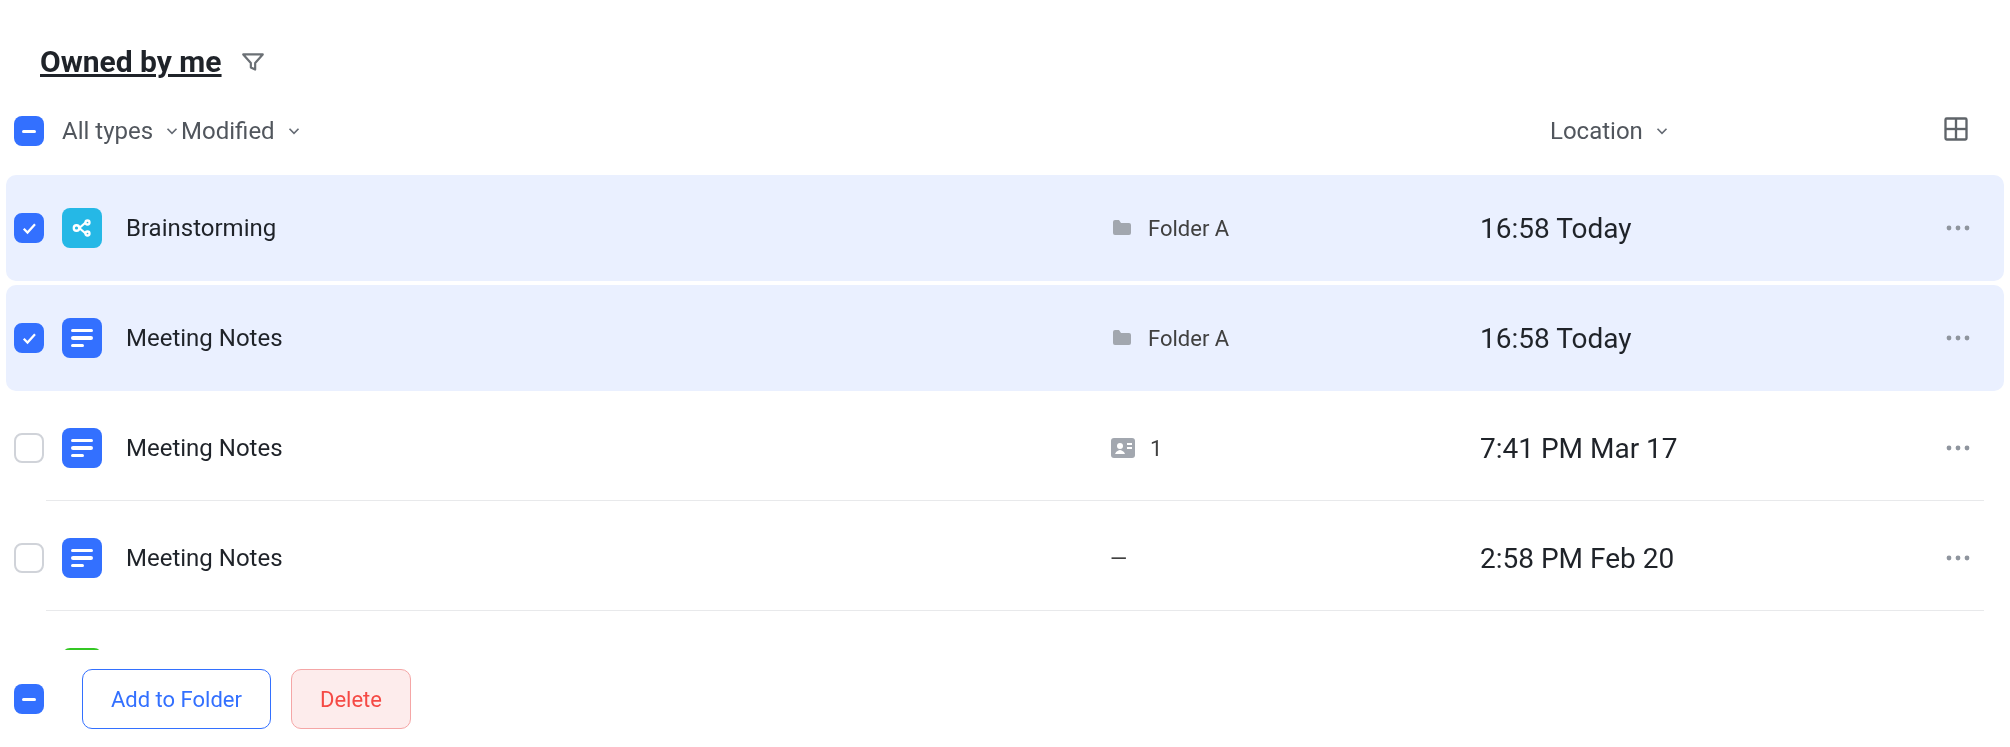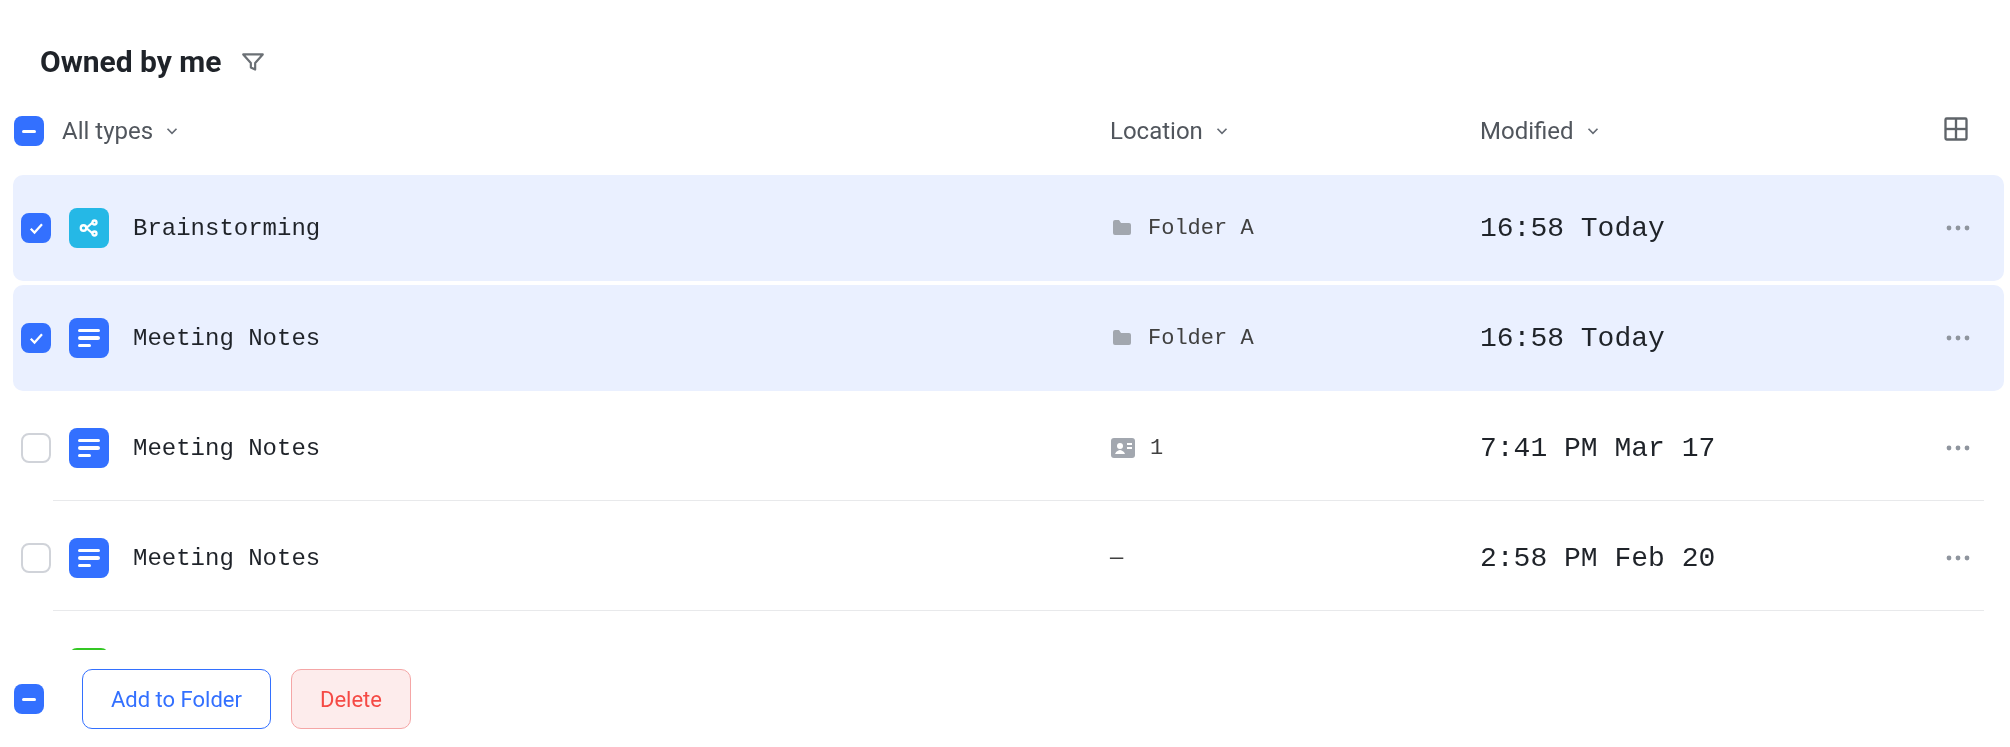--- a/index.html
+++ b/index.html
@@ -7,20 +7,21 @@
     margin: 0; padding: 0;
     font-family: -apple-system, BlinkMacSystemFont, "Segoe UI", Roboto, "Helvetica Neue", Arial, sans-serif;
     color: #1f2329;
     background: #fff;
     width: 2010px;
   }
   .page { width: 2010px; padding: 0; }
   .header {
     display: flex; align-items: center;
     padding: 44px 18px 36px 40px;
+    text-decoration: underline;
   }
   .title {
     font-size: 30px; font-weight: 700; color: #1f2329;
     margin-right: 18px;
   }
   .funnel-icn { color:#6b7075; display:flex; align-items:center; cursor:pointer; }
   .funnel-icn svg { width: 26px; height: 26px; stroke:#6b7075; }
 
   .columns-row {
     display: flex; align-items: center;
@@ -36,21 +37,21 @@
   .ind-dash { width:14px; height:3px; background:#fff; border-radius:2px; }
   .col-label { font-size:24px; color:#51565d; display:flex; align-items:center; cursor:pointer; }
   .chev { margin-left:10px; display:flex; align-items:center; }
   .chev svg { width:18px; height:18px; stroke:#646a73; fill:none; stroke-width:2.2; }
 
   .col-location { margin-left:auto; width:370px; }
   .col-modified { width:440px; }
   .col-view { width:50px; display:flex; align-items:center; justify-content:flex-end; }
   .grid-icn svg { width:28px; height:28px; stroke:#5f6469; fill:none; stroke-width:2; }
 
-  .list { padding: 0 6px 0 13px; font-family: Liberation Mono, monospace; }
+  .list { padding: 0 6px 0 6px; }
   .row {
     display:flex; align-items:center;
     padding: 0 34px 0 8px; height:106px;
     border-radius:10px; margin-bottom:4px;
     position:relative;
   }
   .row.sel { background:#eaf0ff; }
   .row:not(.sel):not(:last-child)::after {
     content:""; position:absolute; left:40px; right:20px; bottom:0; height:1px; background:#e8e9eb;
   }
@@ -120,30 +121,30 @@
       </div>
       <div class="col-label">
         <span>All types</span>
         <span class="chev">
           <svg viewBox="0 0 24 24">
               <polyline points="6 9 12 15 18 9"></polyline>
             </svg>
         </span>
       </div>
     </div>
-    <div class="col-label col-location">
-      <span>Location</span>
+    <div class="col-label col-modified">
+      <span>Modified</span>
       <span class="chev">
         <svg viewBox="0 0 24 24">
             <polyline points="6 9 12 15 18 9"></polyline>
           </svg>
       </span>
     </div>
-    <div class="col-label col-modified">
-      <span>Modified</span>
+    <div class="col-label col-location">
+      <span>Location</span>
       <span class="chev">
         <svg viewBox="0 0 24 24">
             <polyline points="6 9 12 15 18 9"></polyline>
           </svg>
       </span>
     </div>
     <div class="col-view">
       <span class="grid-icn">
         <svg viewBox="0 0 24 24">
             <rect x="3" y="3" width="18" height="18" rx="1"></rect>

